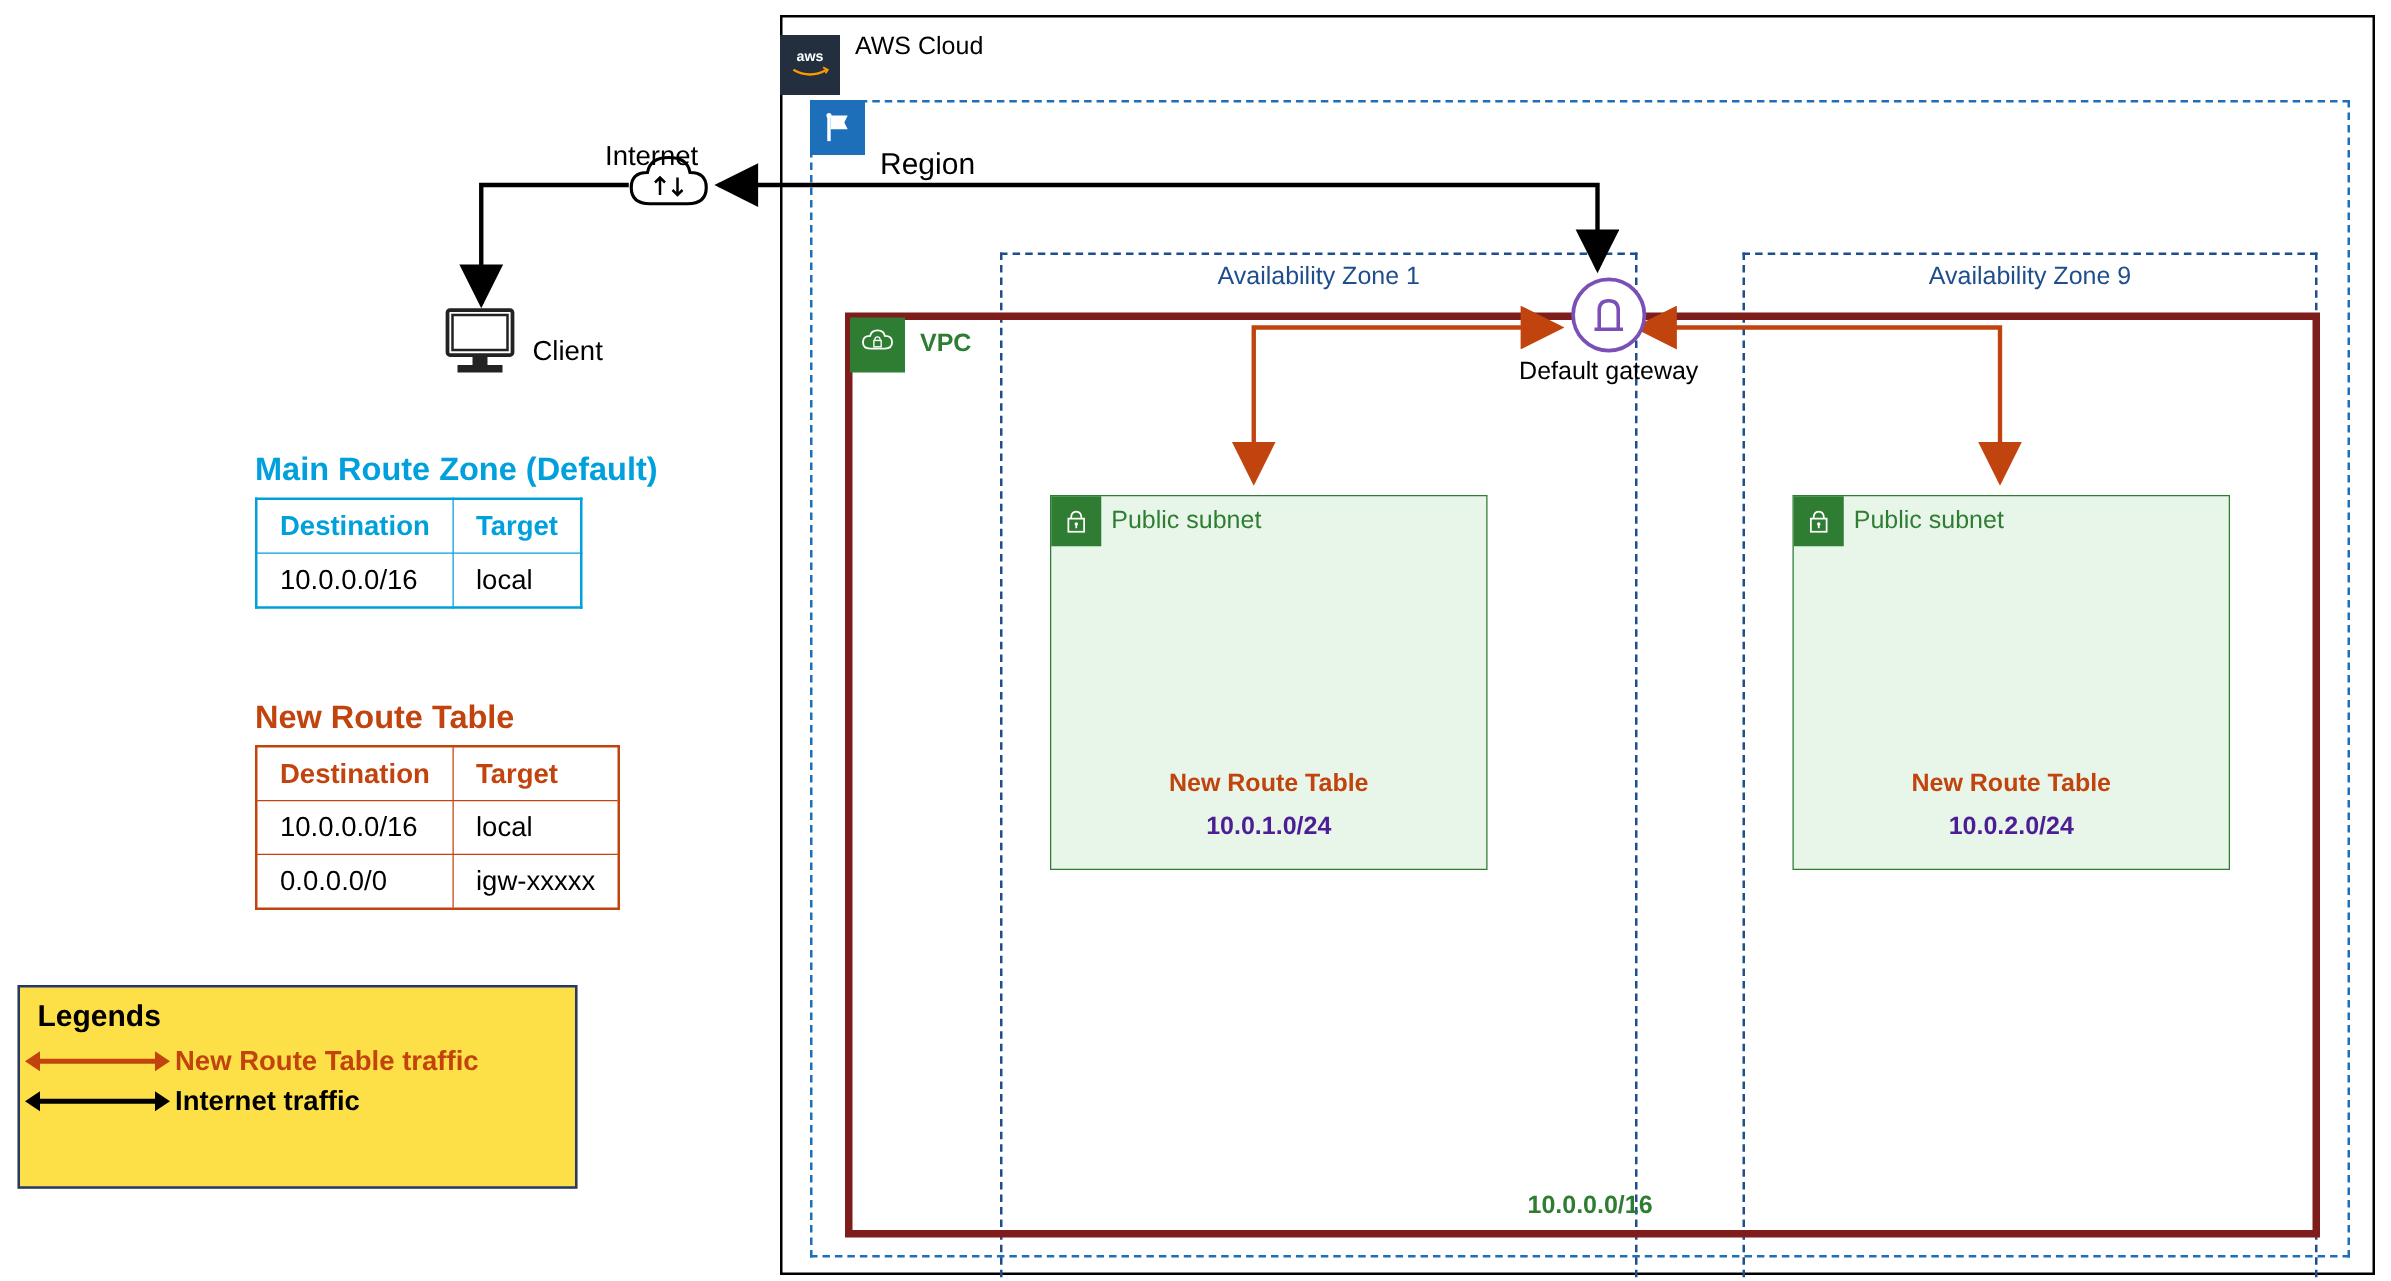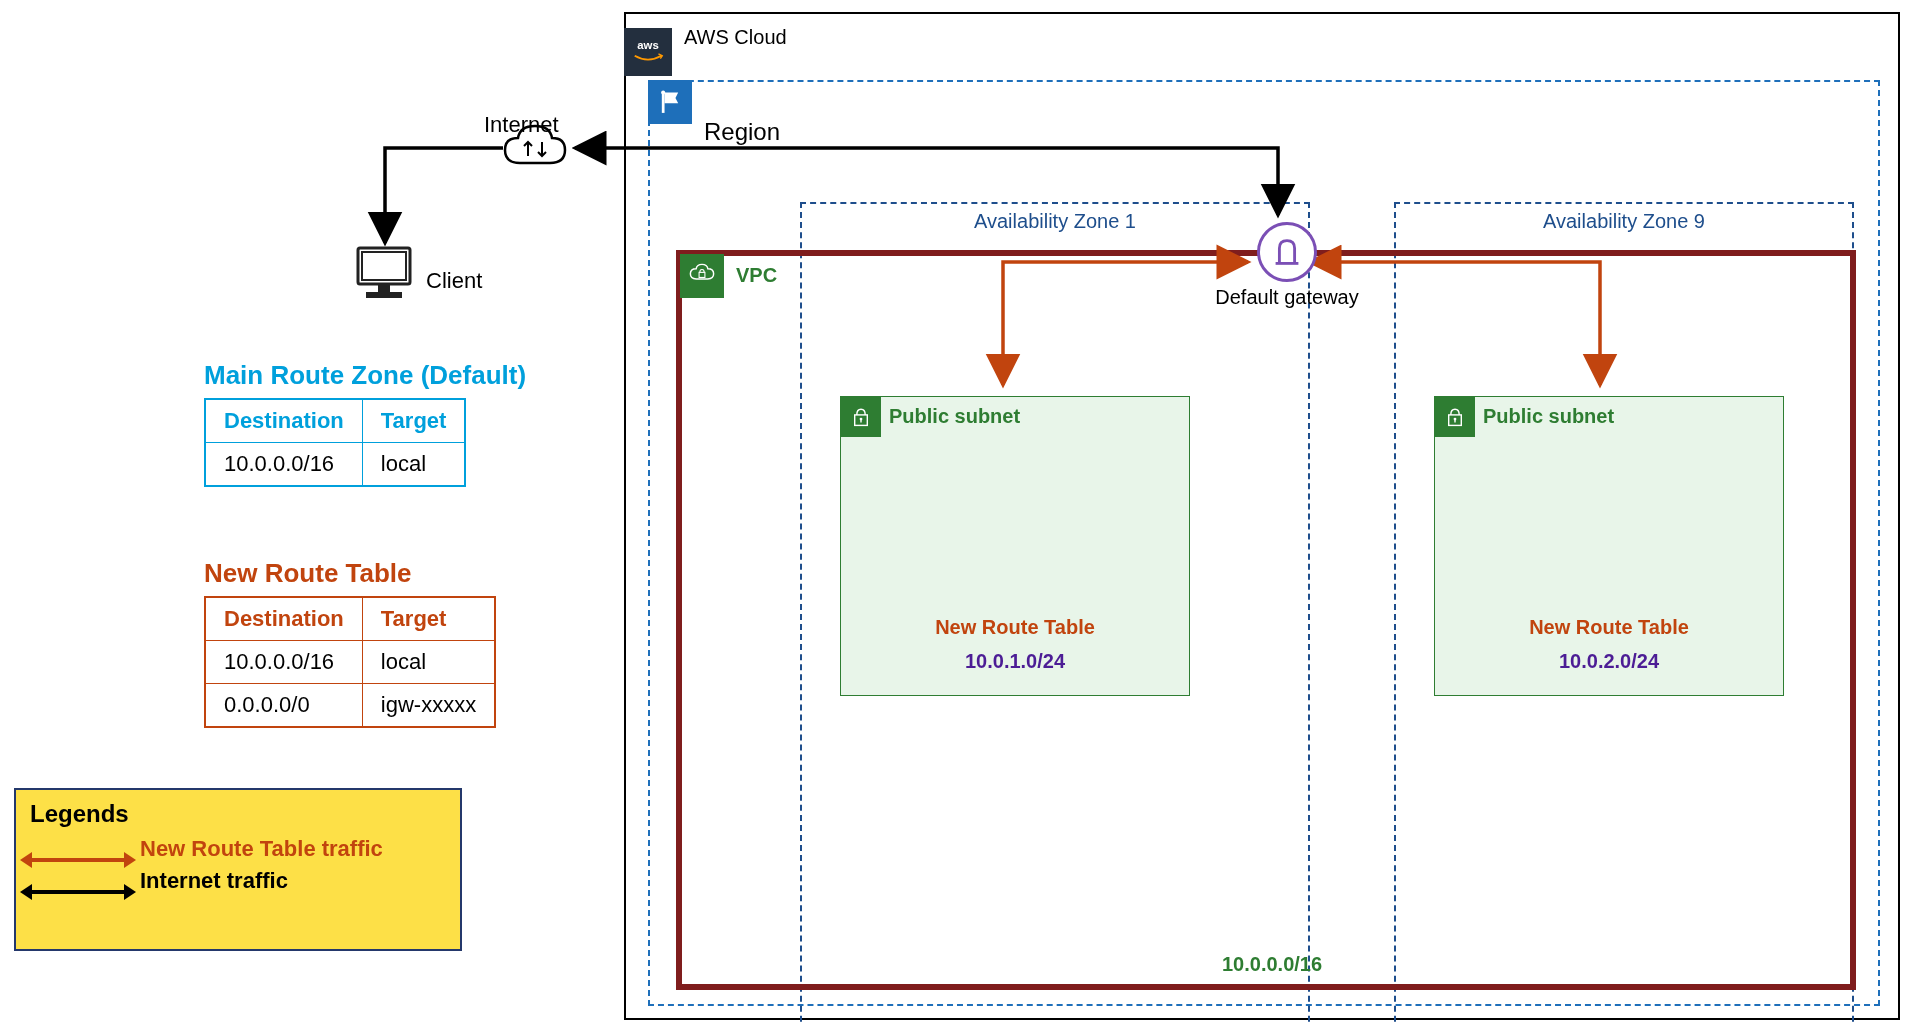--- a/index.html
+++ b/index.html
@@ -31,21 +31,21 @@
 
 
 .igw { position: absolute; left: 575px; top: -34px; width: 60px; height: 60px; border: 3px solid #7b4fb5; border-radius: 50%; background: #fff; display: flex; align-items: center; justify-content: center; z-index: 10; }
 .igw-label { position: absolute; left: 490px; top: 30px; font-size: 20px; text-align: center; width: 230px; }
 
 
 .subnet { position: absolute; width: 350px; height: 300px; background: #e8f5e9; border: 1px solid #2e7d32; }
 .subnet1 { left: 158px; top: 140px; }
 .subnet2 { left: 752px; top: 140px; }
 .subnet-badge { position: absolute; left: 0; top: 0; width: 40px; height: 40px; background: #2e7d32; display: flex; align-items: center; justify-content: center; }
-.subnet-label { position: absolute; left: 48px; top: 8px; font-size: 20px; color: #2e7d32; font-weight: bold; }
+.subnet-label { position: absolute; left: 48px; top: 8px; font-size: 20px; color: #2e7d32; font-weight: normal; }
 .subnet-route { position: absolute; bottom: 56px; width: 100%; text-align: center; font-size: 20px; color: #c1440e; font-weight: bold; }
 .subnet-cidr { position: absolute; bottom: 22px; width: 100%; text-align: center; font-size: 20px; color: #4c1d95; font-weight: 600; }
 
 
 .internet-label { position: absolute; left: 484px; top: 88px; font-size: 22px; margin-top: 24px; }
 .cloud-icon { position: absolute; left: 500px; top: 118px; width: 70px; height: 60px; }
 
 .client-icon { position: absolute; left: 352px; top: 244px; width: 64px; height: 58px; }
 .client-label { position: absolute; left: 426px; top: 268px; font-size: 22px; }
 
@@ -56,21 +56,21 @@
 .rt-main th { color: #00a0dc; font-weight: bold; }
 
 .rt-new-title { position: absolute; left: 204px; top: 558px; font-size: 26px; color: #c1440e; font-weight: bold; }
 .rt-new { position: absolute; left: 204px; top: 596px; border: 2px solid #c1440e; border-collapse: collapse; }
 .rt-new th, .rt-new td { border: 1px solid #c1440e; padding: 8px 18px; font-size: 22px; text-align: left; }
 .rt-new th { color: #c1440e; font-weight: bold; }
 
 
 .legends { position: absolute; left: 14px; top: 788px; width: 448px; height: 163px; border: 2px solid #24386b; background: #fde047; padding: 10px 14px; }
 .legends-title { font-size: 24px; font-weight: bold; margin-bottom: 8px; }
-.legend-row { display: flex; align-items: flex-end; gap: 14px; margin-bottom: 6px; }
+.legend-row { display: flex; align-items: center; gap: 14px; margin-bottom: 6px; }
 .legend-arrow { width: 96px; height: 4px; position: relative; }
 .legend-arrow.orange { background: #c1440e; }
 .legend-arrow.black { background: #000; }
 .legend-arrow::before, .legend-arrow::after { content: ''; position: absolute; width: 0; height: 0; border-top: 8px solid transparent; border-bottom: 8px solid transparent; top: -6px; }
 .legend-arrow.orange::before { left: -10px; border-right: 12px solid #c1440e; }
 .legend-arrow.orange::after { right: -10px; border-left: 12px solid #c1440e; }
 .legend-arrow.black::before { left: -10px; border-right: 12px solid #000; }
 .legend-arrow.black::after { right: -10px; border-left: 12px solid #000; }
 .legend-text { font-size: 22px; font-weight: bold; }
 .legend-text.orange { color: #c1440e; }

